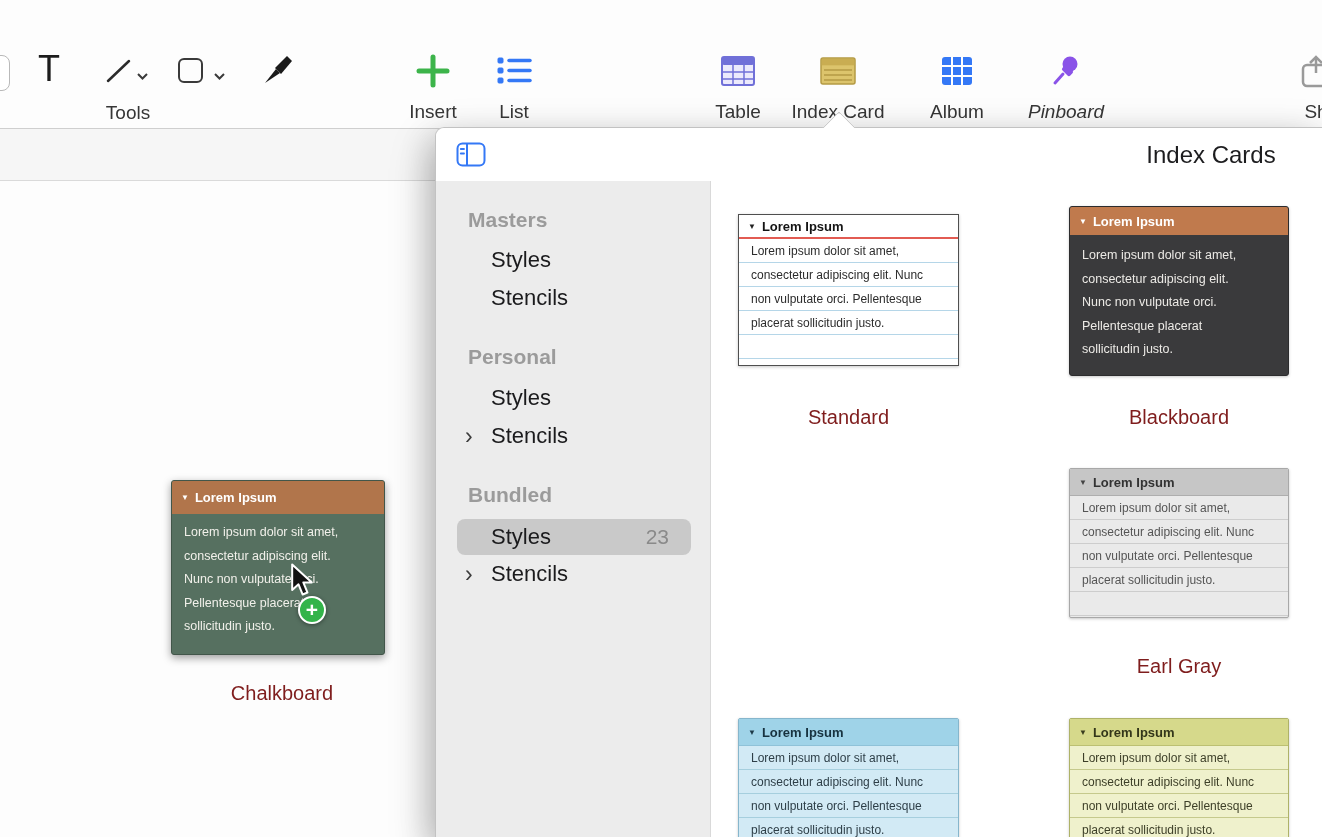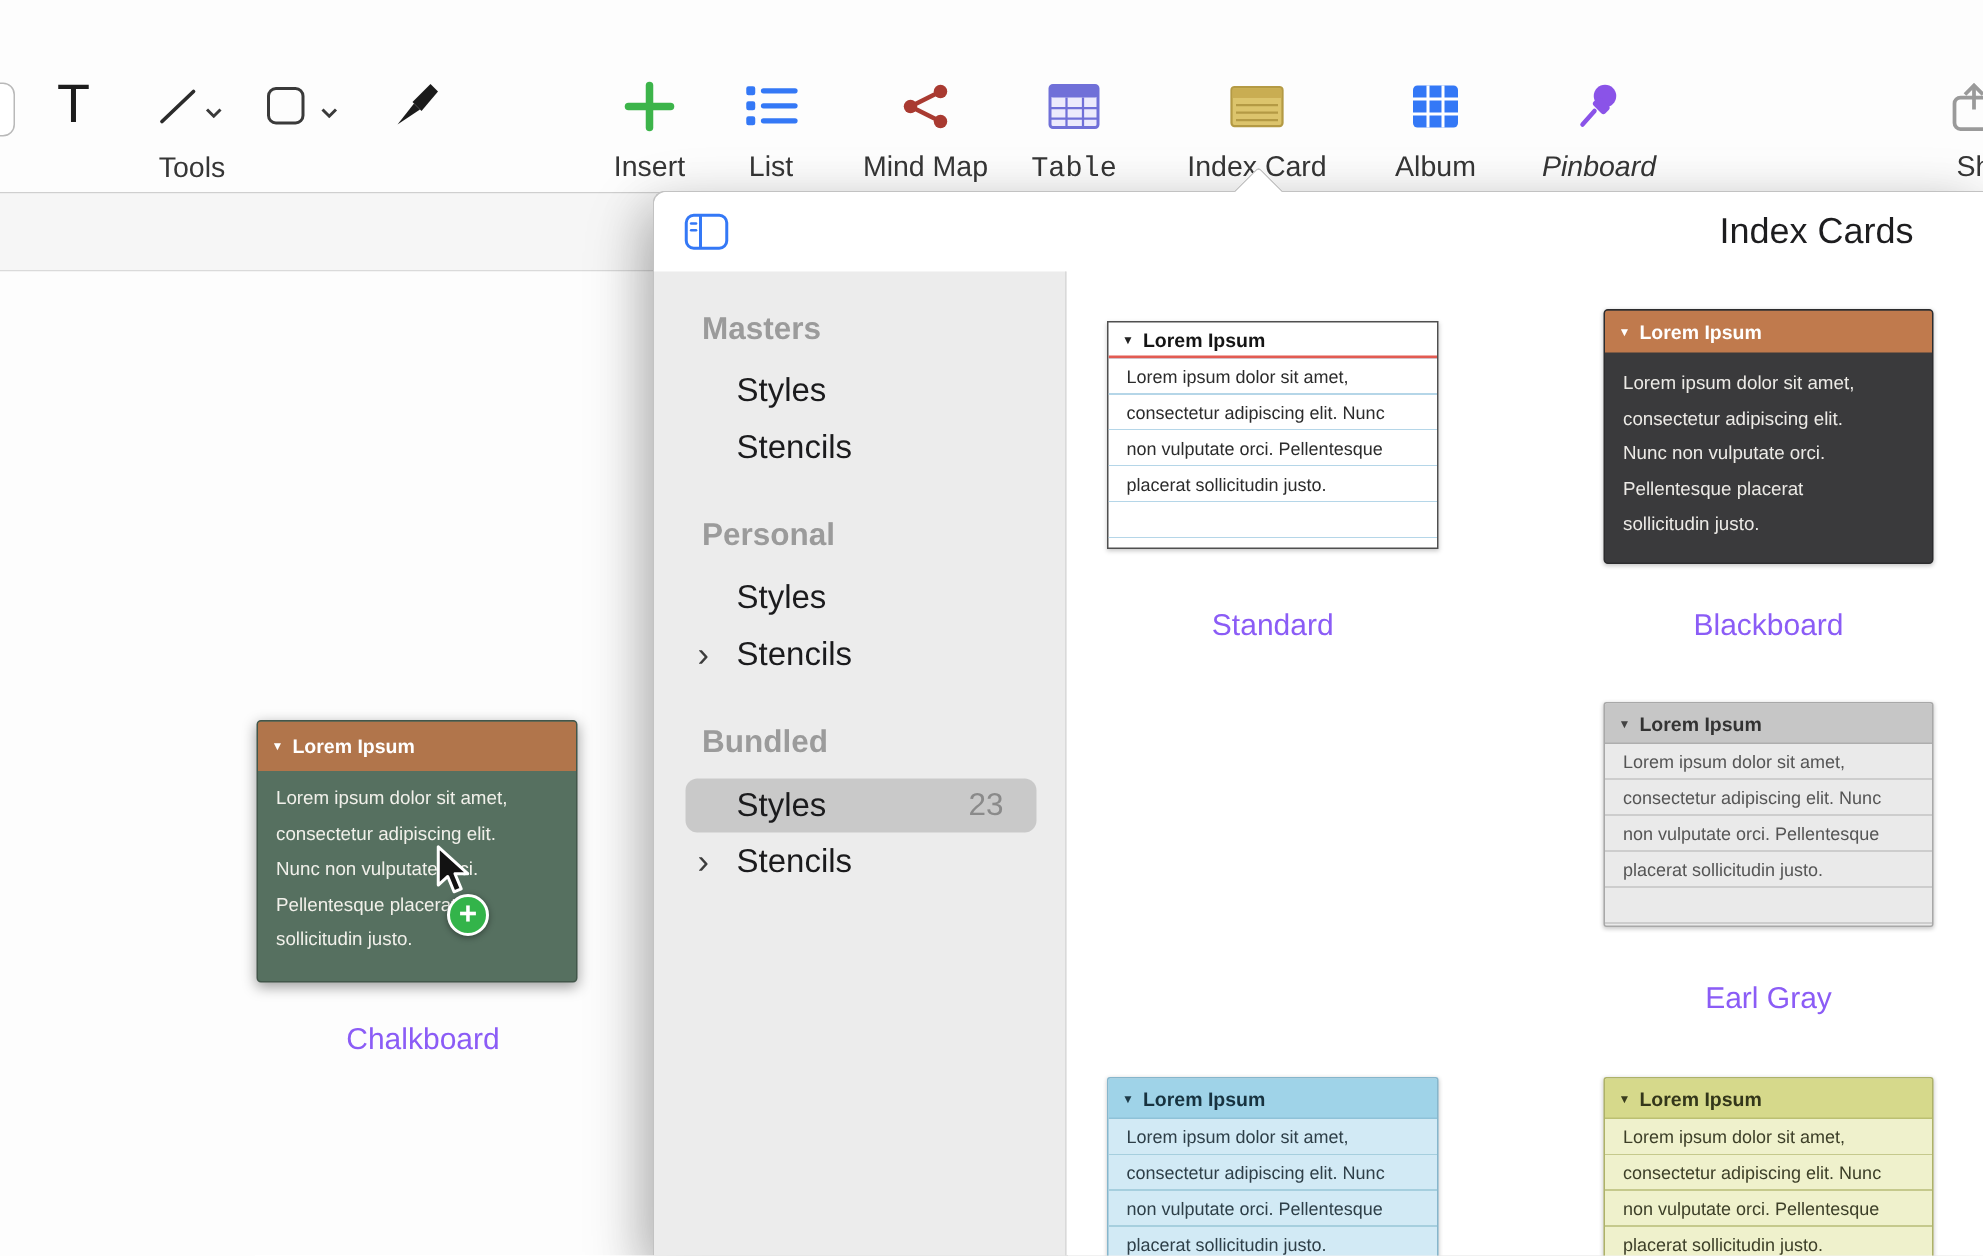--- a/index.html
+++ b/index.html
@@ -92,21 +92,21 @@
   .card.blackboard .hdr { height:28px; background:#c07a4d; color:#ffffff; }
   .card.blackboard .tri { color:#fff; }
   .card.blackboard .body { padding-top:9px; color:#eceae6; }
 
   .card.chalkboard { background:#567060; border:1px solid #42564a; border-radius:3px;
                      box-shadow:0 3px 9px rgba(0,0,0,.38); }
   .card.chalkboard .hdr { height:33px; background:#b1754b; color:#ffffff; }
   .card.chalkboard .tri { color:#fff; }
   .card.chalkboard .body { padding-top:7px; color:#f1f0ea; }
 
-  .card-label { position:absolute; text-align:center; font-size:20px; color:#8b5cf6; white-space:nowrap; }
+  .card-label { position:absolute; text-align:center; font-size:20px; color:#7f1d1d; white-space:nowrap; }
 
   
   .cursor { position:absolute; left:289px; top:563px; z-index:20; }
   .drag-badge { position:absolute; left:298px; top:596px; width:28px; height:28px; z-index:21;
                 background:#33b44a; border:2px solid #fff; border-radius:50%;
                 box-shadow:0 1px 4px rgba(0,0,0,.4);
                 color:#fff; font-size:21px; font-weight:bold; line-height:23px; text-align:center; }
 </style>
 </head>
 <body>
@@ -164,34 +164,22 @@
     <div class="tb" style="left:373px;">
       <span class="ic">
         <svg width="36" height="36" viewBox="0 0 36 36">
           <line x1="18" y1="4" x2="18" y2="32" stroke="#3cb44a" stroke-width="5" stroke-linecap="round"></line>
           <line x1="4" y1="18" x2="32" y2="18" stroke="#3cb44a" stroke-width="5" stroke-linecap="round"></line>
         </svg>
       </span>
       <span class="tb-label">Insert</span>
     </div>
 
-    <div class="tb" style="left:557px;">
-      <span class="ic">
-        <svg width="36" height="32" viewBox="0 0 36 32">
-          <line x1="8" y1="16" x2="28" y2="6" stroke="#a93a31" stroke-width="3"></line>
-          <line x1="8" y1="16" x2="28" y2="26" stroke="#a93a31" stroke-width="3"></line>
-          <circle cx="8" cy="16" r="4.5" fill="#a93a31"></circle>
-          <circle cx="28" cy="6" r="4.5" fill="#a93a31"></circle>
-          <circle cx="28" cy="26" r="4.5" fill="#a93a31"></circle>
-        </svg>
-      </span>
-      <span class="tb-label">Mind Map</span>
-    </div>
-
-    <div class="tb" style="left:656px;font-family:Liberation Mono, monospace;">
+
+    <div class="tb" style="left:678px;">
       <span class="ic">
         <svg width="36" height="32" viewBox="0 0 36 32">
           <rect x="2" y="2" width="32" height="28" rx="2" fill="#eceafc" stroke="#7070d8" stroke-width="2"></rect>
           <rect x="2" y="2" width="32" height="8" rx="2" fill="#7070d8"></rect>
           <line x1="13" y1="10" x2="13" y2="30" stroke="#7070d8" stroke-width="1.5"></line>
           <line x1="24" y1="10" x2="24" y2="30" stroke="#7070d8" stroke-width="1.5"></line>
           <line x1="2" y1="17" x2="34" y2="17" stroke="#7070d8" stroke-width="1.5"></line>
           <line x1="2" y1="24" x2="34" y2="24" stroke="#7070d8" stroke-width="1.5"></line>
         </svg>
       </span>

